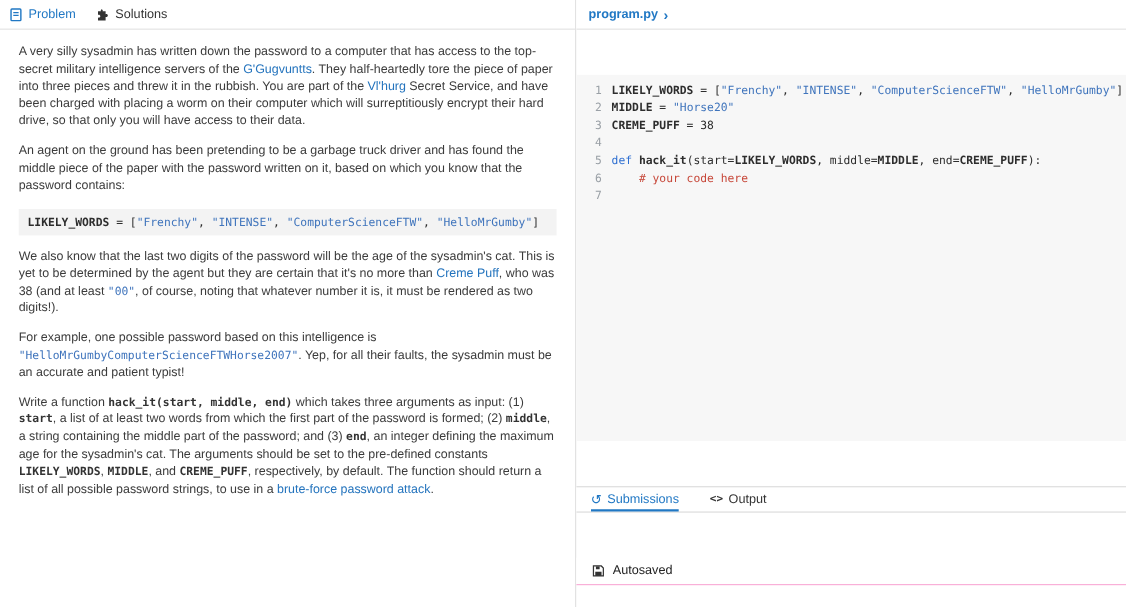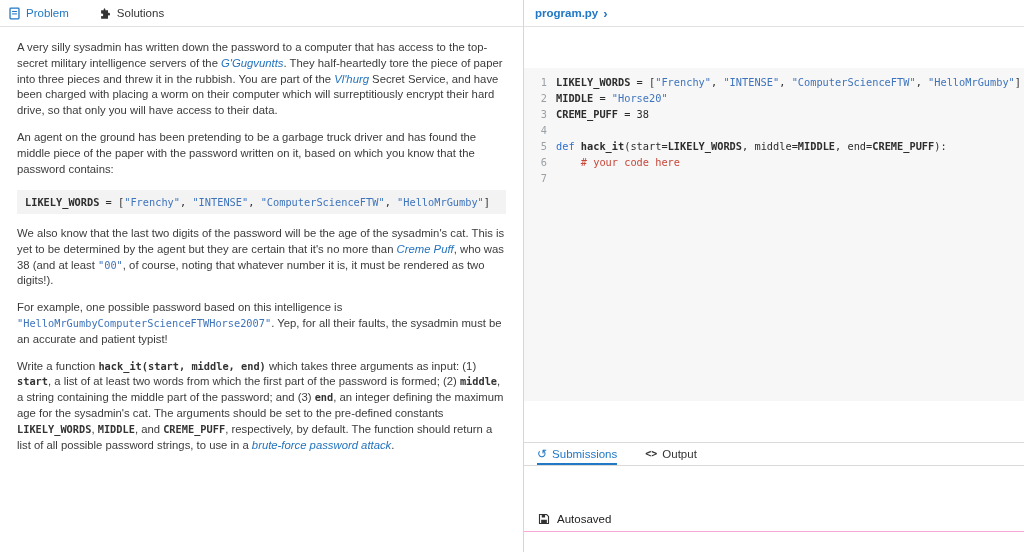--- a/index.html
+++ b/index.html
@@ -2,28 +2,28 @@
 <html><head>
 <meta charset="utf-8">
 <style>
   * { box-sizing: border-box; margin: 0; padding: 0; }
   html, body { width: 1024px; height: 552px; overflow: hidden; background: #fff; }
   body { font-family: "Liberation Sans", sans-serif; color: #333; }
   .app { display: flex; width: 1024px; height: 552px; }
 
   
   .left-panel { width: 524px; flex: 0 0 524px; border-right: 1px solid #d6d6d6; display: flex; flex-direction: column; background: #fff; }
-  .tabbar { height: 27px; flex: 0 0 27px; border-bottom: 1px solid #e2e2e2; display: flex; align-items: center; padding-left: 8px; gap: 30px; }
+  .tabbar { height: 27px; flex: 0 0 27px; border-bottom: 1px solid #e2e2e2; display: flex; align-items: center; padding-left: 8px; gap: 18px; }
   .tab { display: flex; align-items: center; gap: 5px; font-size: 11.5px; color: #333; cursor: pointer; height: 100%; }
   .tab.active { color: #2178c4; }
   .ticon { display: inline-flex; align-items: center; }
 
   .problem-content { padding: 13px 17px 0 17px; font-size: 11.3px; line-height: 1.4; color: #3b3b3b; overflow: hidden; }
   .para { margin: 0 0 11px 0; }
-  .plink { color: #2373bd; text-decoration: none; font-style: italic; }
+  .plink { color: #2373bd; text-decoration: none; }
   .icode { font-family: "DejaVu Sans Mono", monospace; font-size: 10.3px; font-weight: bold; color: #333; }
   .icode.str { color: #3f74bc; font-weight: normal; }
   .codeline { font-family: "DejaVu Sans Mono", monospace; font-size: 10.5px; font-weight: bold; color: #333; margin: 13px 0; }
   .codeblock { background: #f3f3f3; padding: 5px 8px; font-family: "DejaVu Sans Mono", monospace; font-size: 10.3px; margin: 12px 0; white-space: pre-wrap; color: #333; }
 
   
   .tok-plain   { color: #2d2d2d; }
   .tok-name    { color: #2d2d2d; font-weight: bold; }
   .tok-string  { color: #3f74bc; }
   .tok-number  { color: #2d2d2d; }

